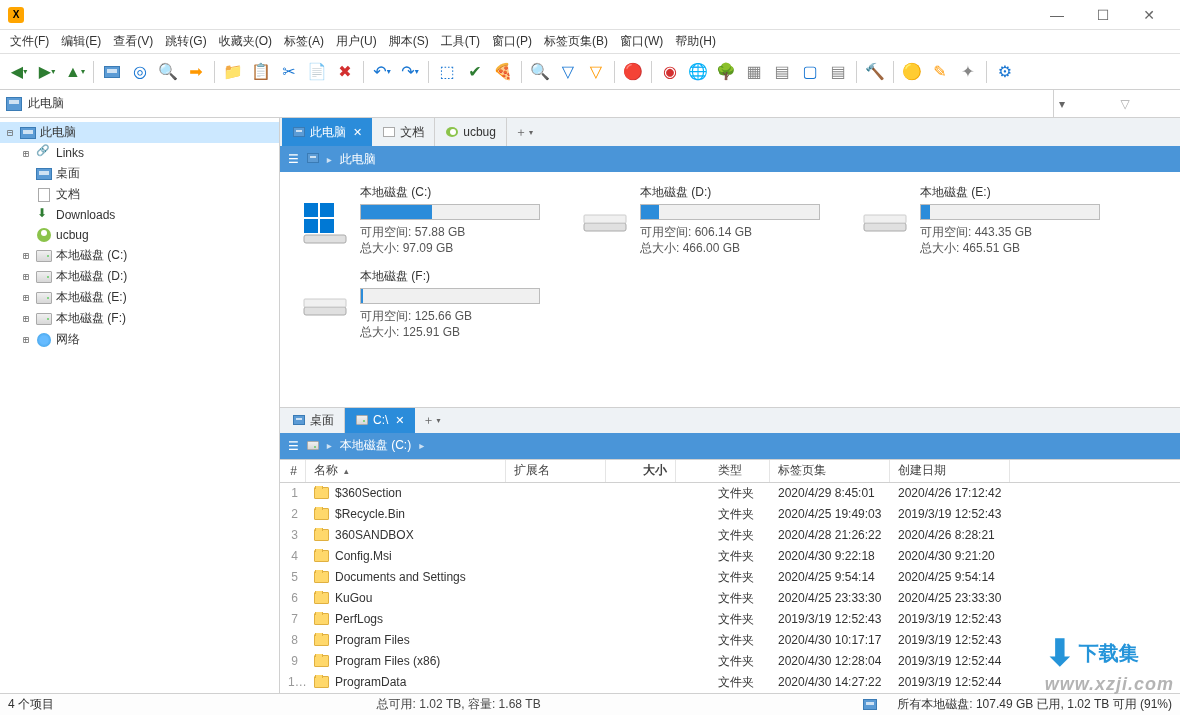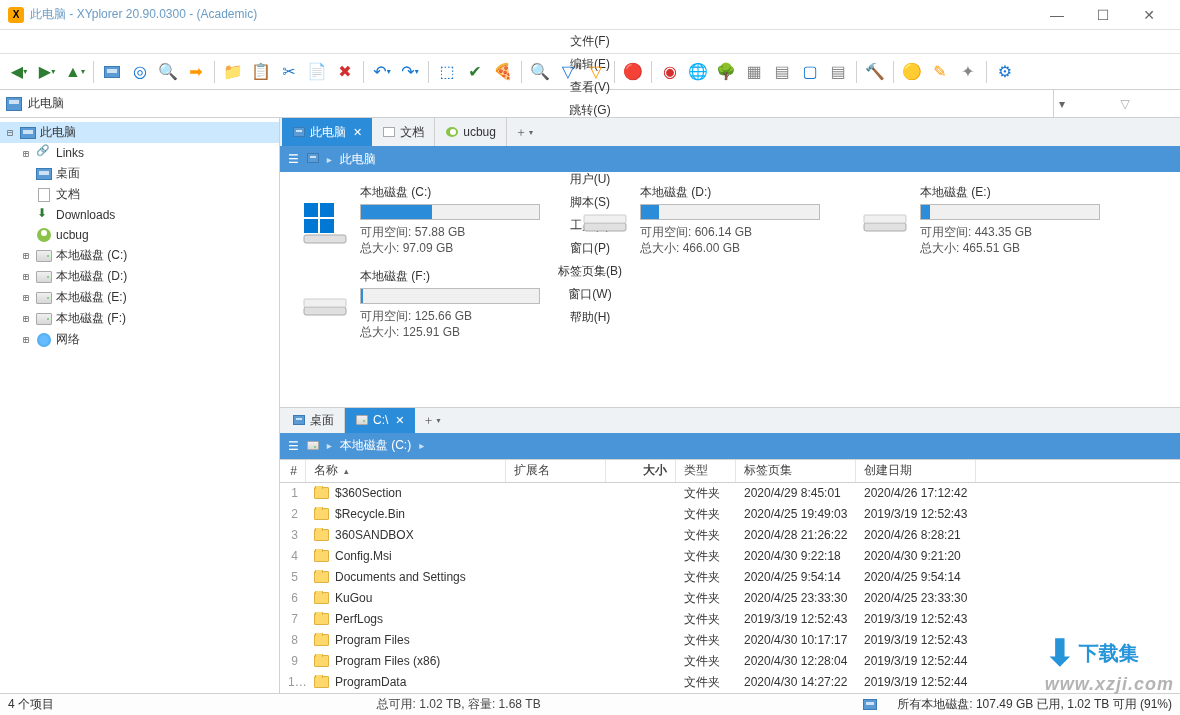--- a/index.html
+++ b/index.html
@@ -6,21 +6,21 @@
 body { font-family: "Microsoft YaHei", "Segoe UI", sans-serif; font-size: 12px; color: #333; background: #fff; width: 1180px; height: 715px; overflow: hidden; position: relative; }
 
 
 .title-bar { height: 30px; display: flex; align-items: center; padding: 0 8px; border-bottom: 1px solid #e0e0e0; }
 .title-logo { width: 16px; height: 16px; background: #ffa500; border-radius: 3px; margin-right: 6px; display: flex; align-items: center; justify-content: center; font-size: 10px; color: #000; font-weight: bold; }
 .title-text { color: #6a9cc5; font-size: 12px; }
 .title-controls { margin-left: auto; display: flex; }
 .title-btn { width: 46px; height: 28px; display: flex; align-items: center; justify-content: center; font-size: 14px; color: #666; cursor: pointer; }
 
 
-.menu-bar { height: 24px; display: flex; align-items: center; padding: 0 4px; border-bottom: 1px solid #e0e0e0; flex-direction: column; }
+.menu-bar { height: 24px; display: flex; align-items: center; padding: 0 4px; border-bottom: 1px solid #e0e0e0; }
 .menu-item { padding: 3px 6px; cursor: pointer; font-size: 12px; }
 
 
 .toolbar { height: 36px; display: flex; align-items: center; padding: 0 6px; border-bottom: 1px solid #d0d0d0; gap: 2px; }
 .tb-btn { width: 26px; height: 26px; display: flex; align-items: center; justify-content: center; cursor: pointer; border-radius: 2px; font-size: 16px; }
 .tb-sep { width: 1px; height: 22px; background: #d0d0d0; margin: 0 3px; }
 
 
 .addr-bar { height: 28px; display: flex; align-items: center; border-bottom: 1px solid #d0d0d0; }
 .addr-path { flex: 1; display: flex; align-items: center; padding: 0 6px; border-right: 1px solid #d0d0d0; height: 100%; }
@@ -75,21 +75,21 @@
 
 .pane2-tabs { height: 26px; display: flex; align-items: stretch; background: #eef2f5; border-top: 1px solid #d0d0d0; }
 
 
 .list-header { height: 24px; display: flex; border-bottom: 1px solid #d0d0d0; border-top:1px solid #d0d0d0; background: #fff; }
 .col-h { padding: 4px 8px; border-right: 1px solid #e5e5e5; font-size: 12px; color: #444; cursor: pointer; display:flex; align-items:center; }
 .col-num { width: 26px; text-align:right; justify-content:flex-end; }
 .col-name { width: 200px; }
 .col-ext { width: 100px; }
 .col-size { width: 70px; justify-content:flex-end;font-weight:bold; }
-.col-type { width: 60px; }
+.col-type { width: 60px; margin-left: 34px; }
 .col-mod { width: 120px; }
 .col-cre { width: 120px; }
 .sort-arrow { margin-left: 6px; font-size: 9px; color:#666; }
 
 
 .list-body { flex: 1; overflow: auto; min-height: 100px; }
 .row { display: flex; height: 21px; align-items: center; font-size: 12px; }
 .cell { padding: 0 8px; overflow:hidden; text-overflow:ellipsis; white-space:nowrap; }
 .cell.col-num { color:#999; text-align:right; }
 .cell.col-name { display:flex; align-items:center; gap:6px; }
@@ -121,21 +121,20 @@
 .link-icon { width:14px; height:14px; display:inline-block; position:relative; }
 .link-icon::before { content:'🔗'; font-size:11px; position:absolute; left:-1px; top:-2px; }
 .dl-icon { width:14px; height:14px; display:inline-block; position:relative; color:#2e7d32; }
 .dl-icon::before { content:'⬇'; font-size:12px; position:absolute; left:0; top:-2px; }
 </style>
 </head>
 <body>
 
 <div class="title-bar">
   <div class="title-logo">X</div>
-  <span class="title-text">此电脑 - XYplorer 20.90.0300 - (Academic)</span>
   <div class="title-controls">
     <div class="title-btn">—</div>
     <div class="title-btn">☐</div>
     <div class="title-btn">✕</div>
   </div>
 </div>
 
 <div class="menu-bar" id="menu-bar">
     <div class="menu-item">文件(F)</div>
     <div class="menu-item">编辑(E)</div>

